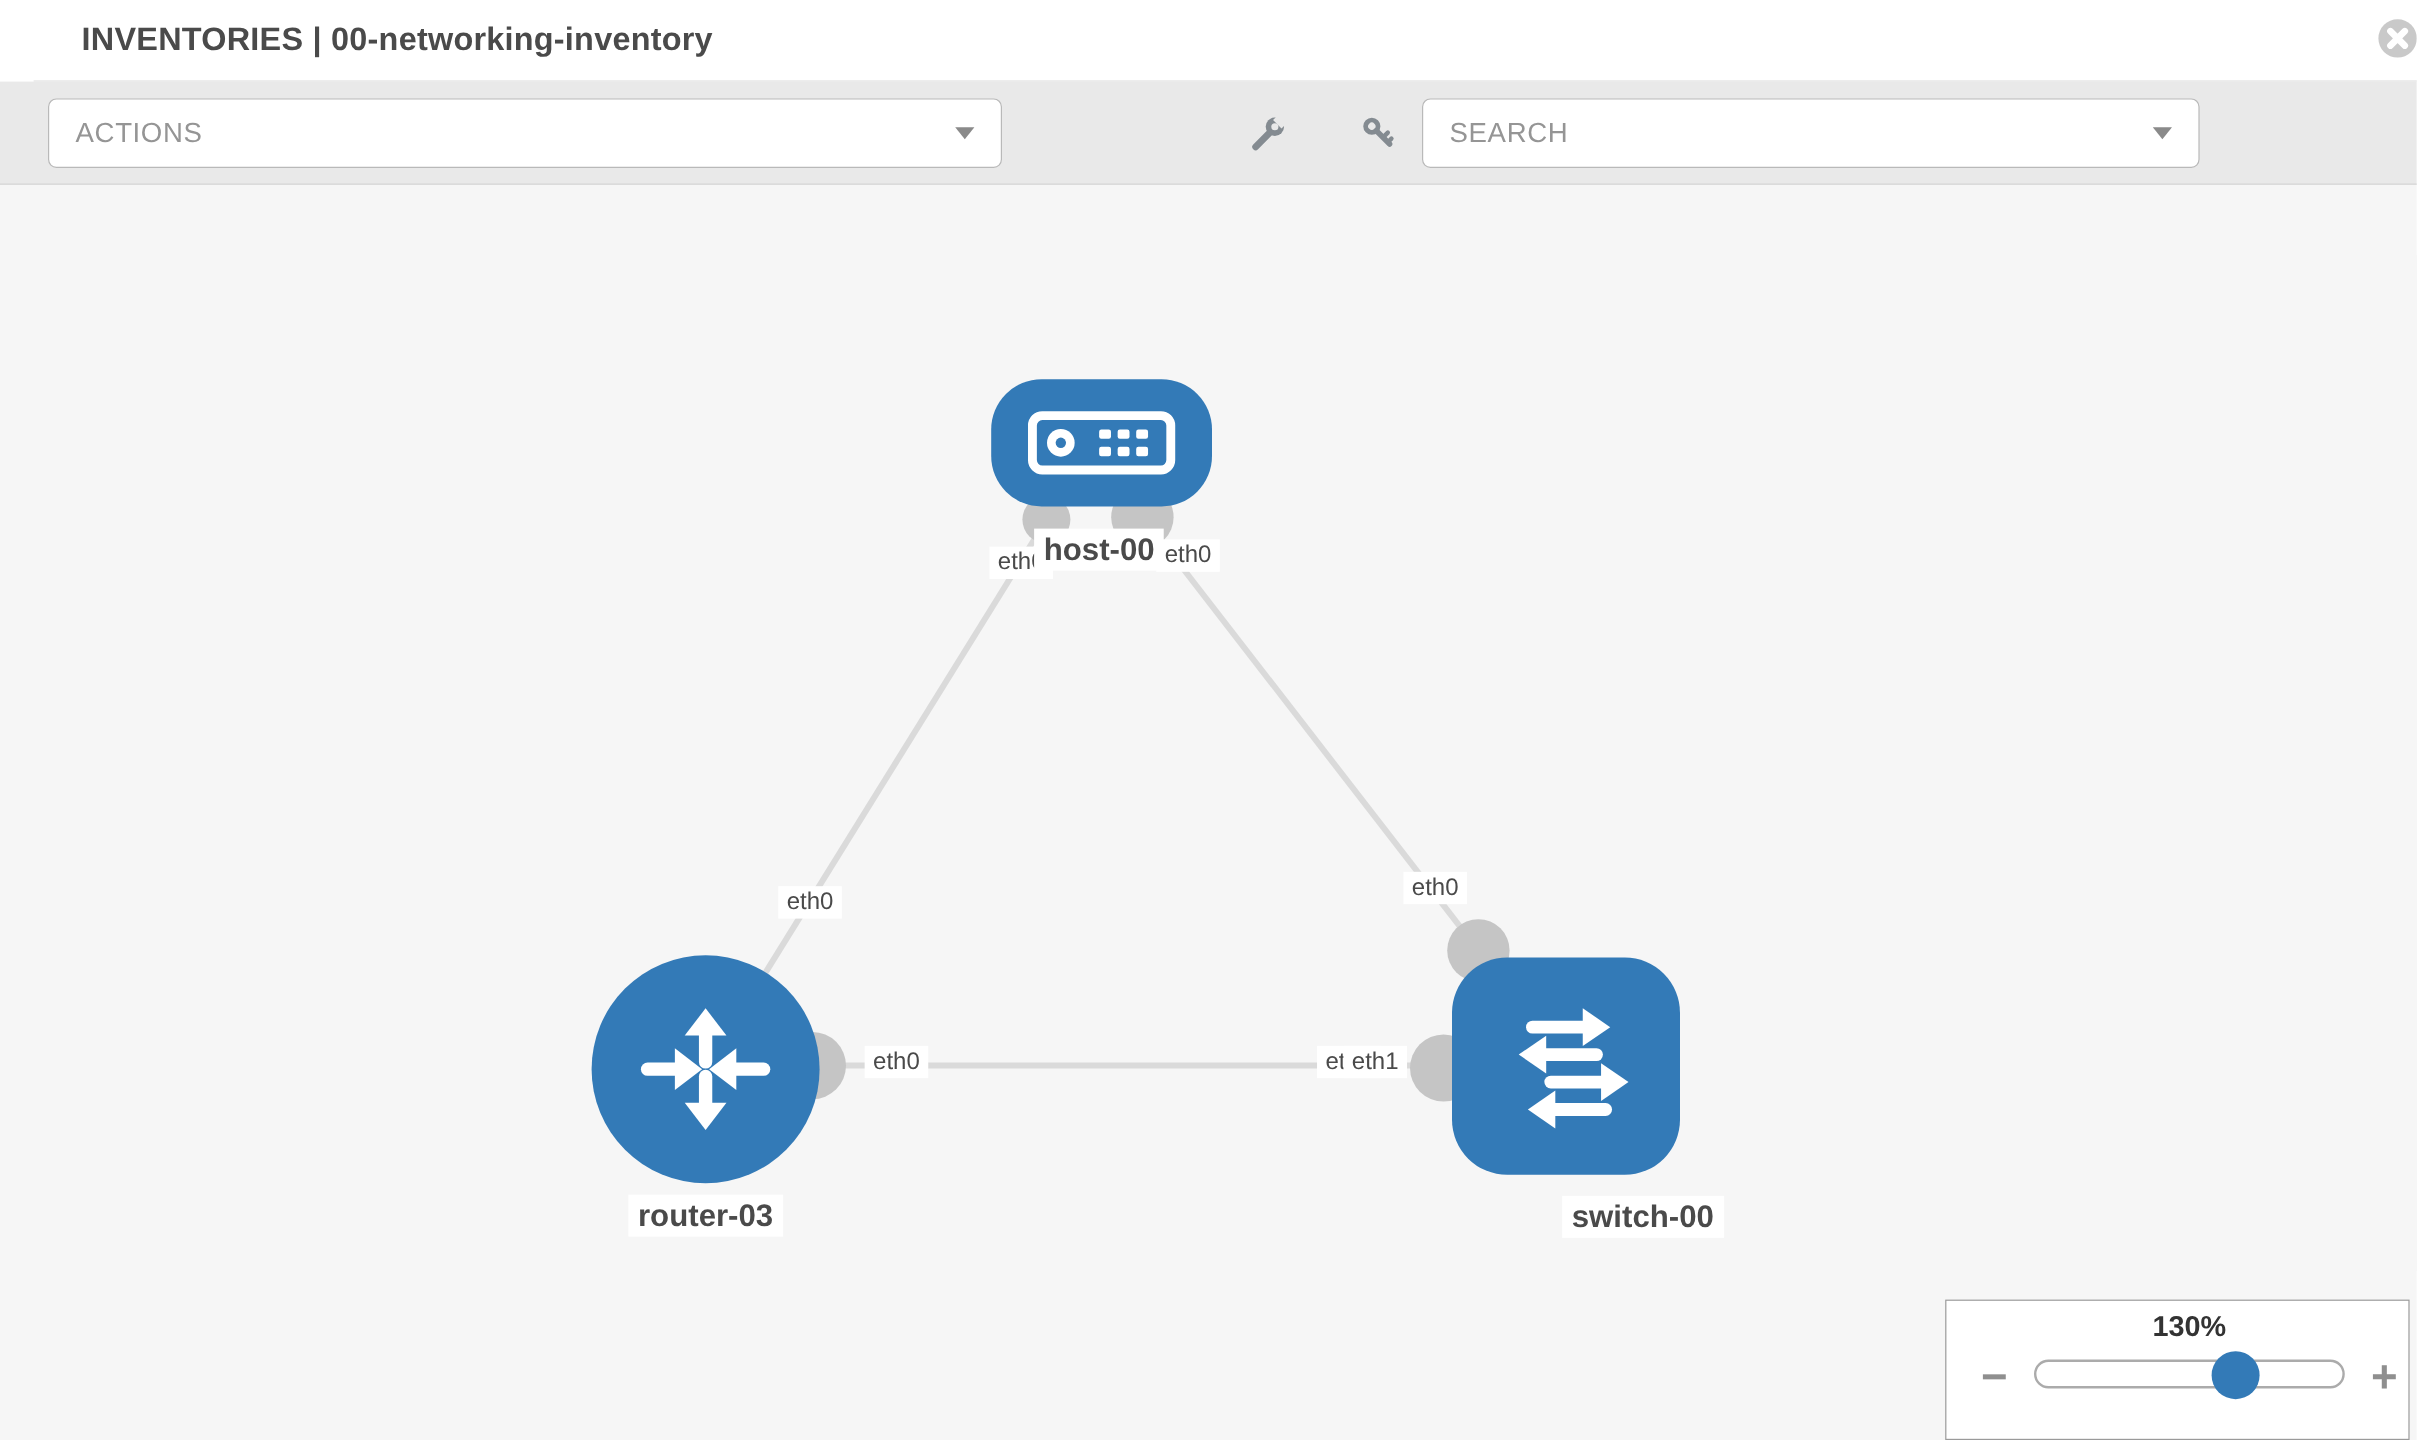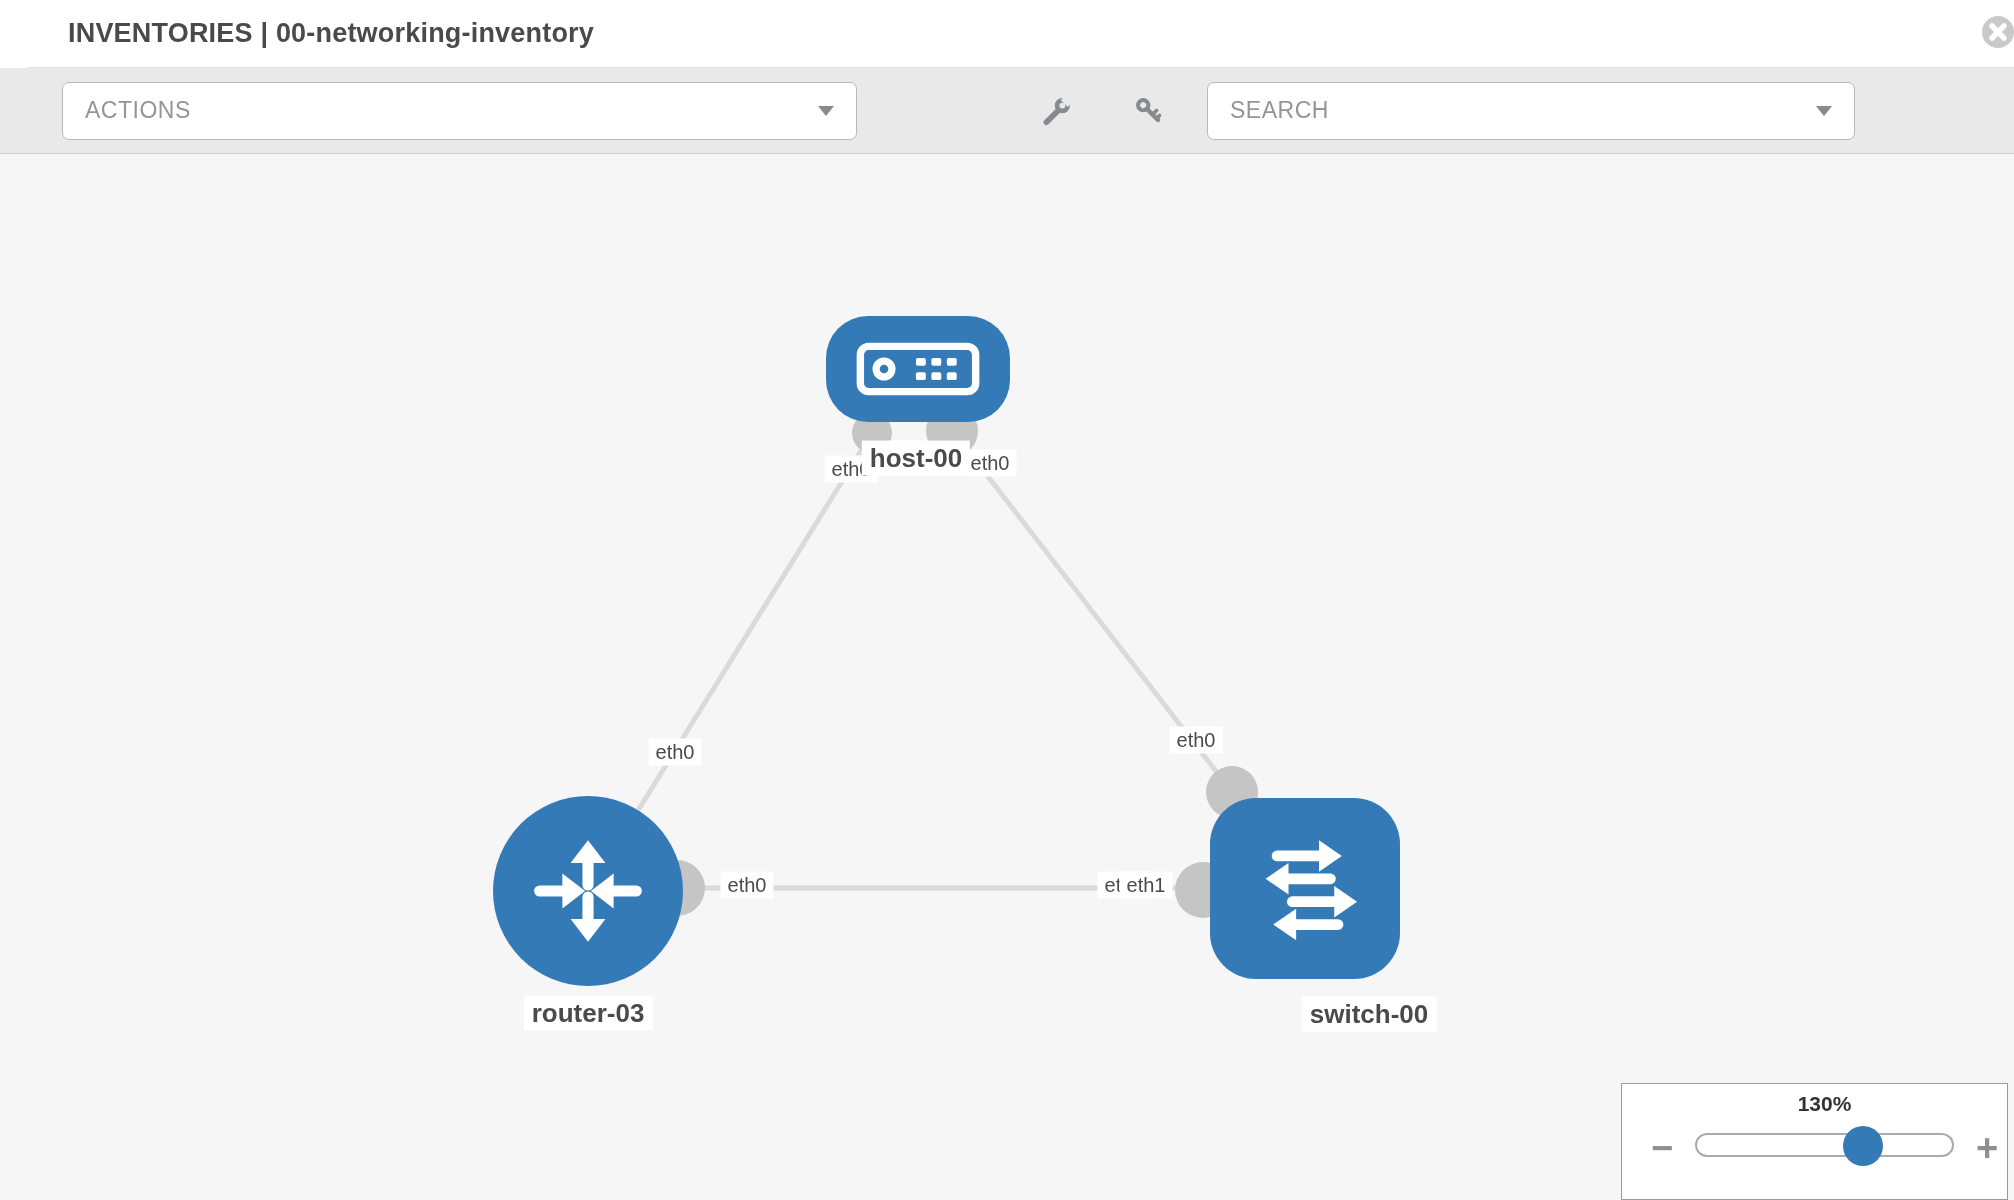--- a/index.html
+++ b/index.html
@@ -25,21 +25,21 @@
   }
 
   
   .toolbar {
     position: absolute; left: 0; top: 68px; width: 2014px; height: 86px;
     background: #e9e9e9; border-bottom: 1px solid #cfcfcf;
     display: flex; align-items: center;
   }
   .dropdown {
     height: 58px; background: #ffffff; border: 1px solid #b9b9b9; border-radius: 7px;
-    display: flex; align-items: center; padding: 0 22px; cursor: pointer; margin-left: 22px;
+    display: flex; align-items: center; padding: 0 22px; cursor: pointer;
   }
   .dropdown .dd-label { font-size: 23px; color: #959595; letter-spacing: .5px; }
   .caret {
     margin-left: auto; width: 0; height: 0;
     border-left: 8px solid transparent; border-right: 8px solid transparent;
     border-top: 10px solid #8a8a8a;
   }
   .dd-actions { position: absolute; left: 40px; width: 795px; }
   .dd-search  { position: absolute; left: 1185px; width: 648px; }
   .tool-icons {
@@ -69,21 +69,21 @@
   .chip-node { font-size: 26px; padding: 2px 8px; font-weight: bold; }
   .chip-if   { font-size: 20px; padding: 2px 7px; }
 
   
   .zoom-panel {
     position: absolute; left: 1621px; top: 929px; width: 387px; height: 117px;
     background: #ffffff; border: 1px solid #9a9a9a;
   }
   .zoom-level {
     position: absolute; left: 73px; top: 8px; width: 259px; text-align: center;
-    font-size: 21px; font-weight: 600; color: #333333;
+    font-size: 24px; font-weight: 600; color: #333333;
   }
   .zoom-minus, .zoom-plus {
     position: absolute; top: 40px; width: 44px; height: 48px; border: none; background: transparent;
     font-size: 38px; font-weight: 700; color: #8f8f8f; cursor: pointer; line-height: 44px; text-align: center;
   }
   .zoom-minus { left: 18px; }
   .zoom-plus  { left: 343px; }
   .zoom-track {
     position: absolute; left: 73px; top: 49px; width: 259px; height: 24px;
     background: #ffffff; border: 2px solid #ababab; border-radius: 13px; cursor: pointer;

